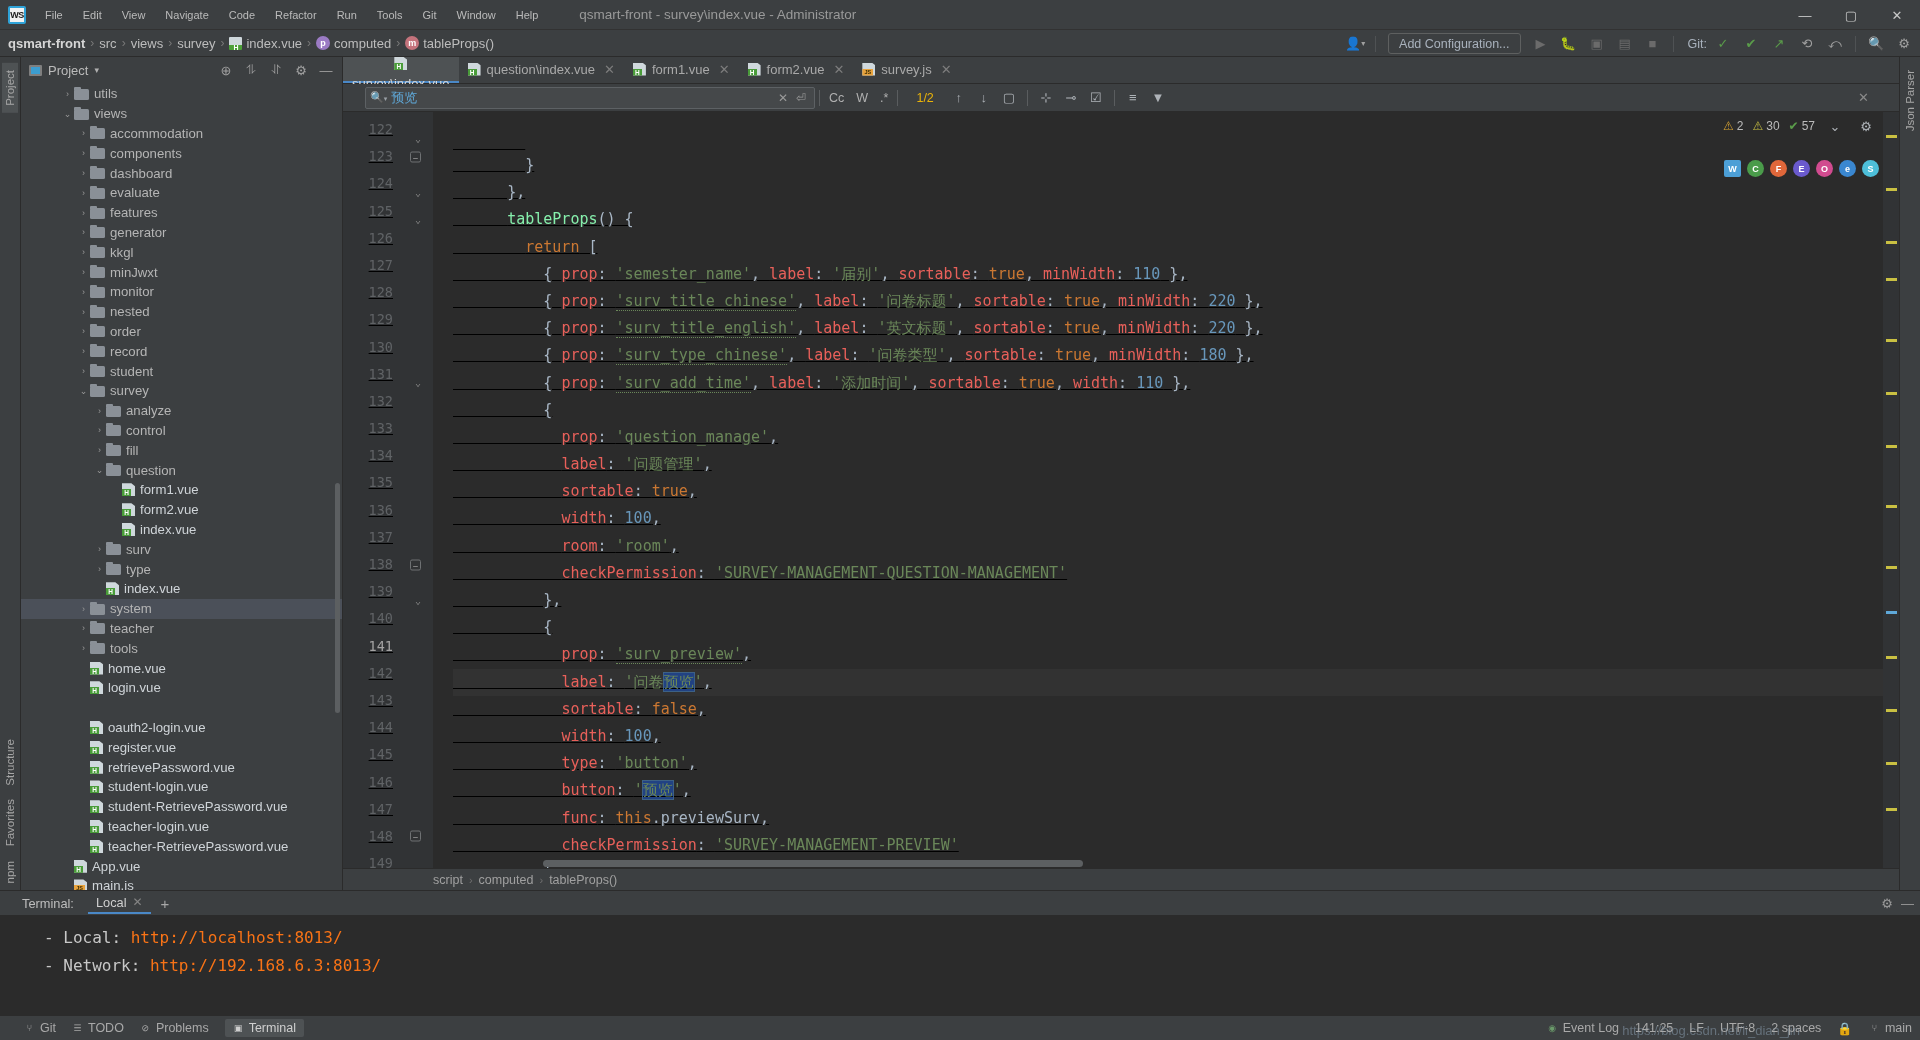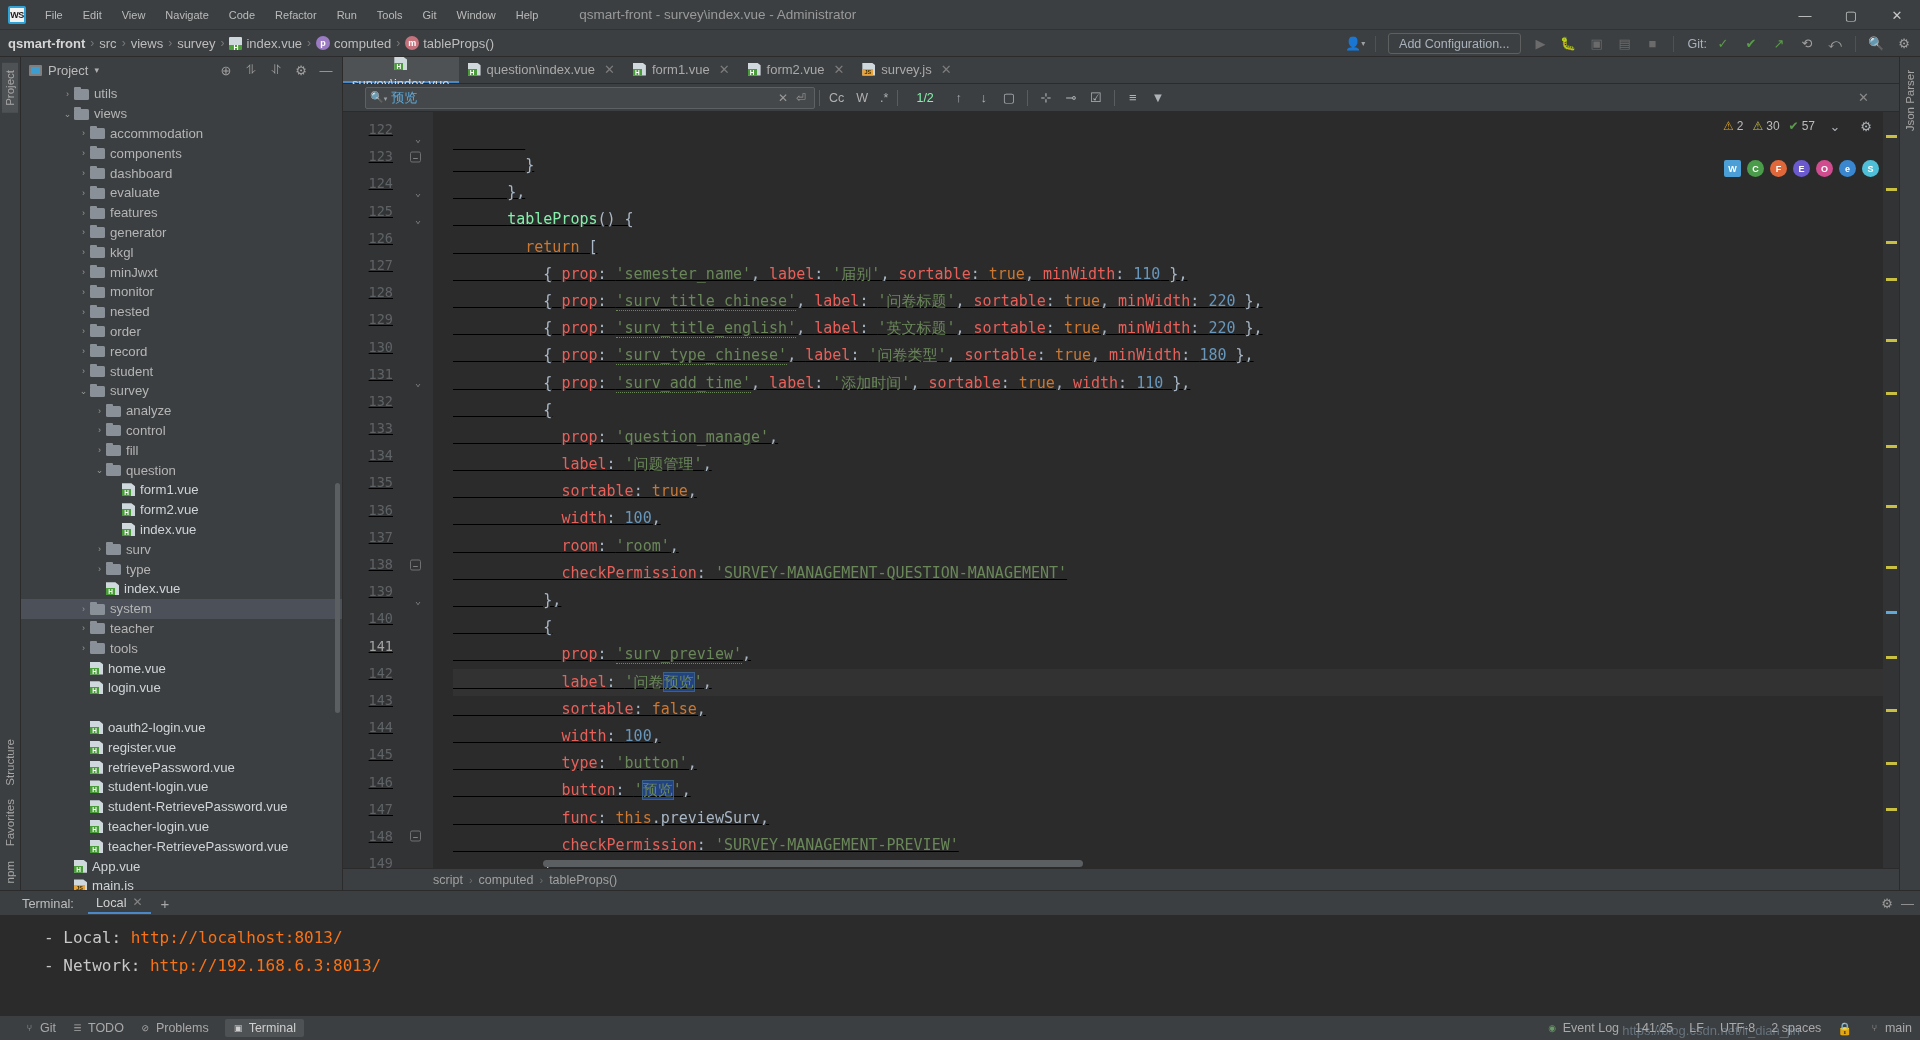--- a/index.html
+++ b/index.html
@@ -185,21 +185,21 @@
     margin-left: 22px; width: 450px; height: 22px; background: #45484a;
     border: 1px solid #5d6164; border-radius: 2px; display: flex; align-items: center;
     padding: 0 4px;
   }
   .find-magnifier { color: #9aa0a6; font-size: 11px; margin-right: 4px; }
   .find-text { flex: 1; font-size: 13px; color: #5fa8d8; }
   .find-btns { display: flex; align-items: center; gap: 2px; }
   .fmini { width: 18px; text-align: center; color: #9a9a9a; font-size: 12px; }
   .fdiv { width: 1px; height: 16px; background: #5a5d5f; margin: 0 4px; }
   .ftog { font-size: 12.5px; color: #b0b0b0; padding: 2px 5px; border-radius: 2px; }
-  .count { font-size: 12.5px; color: #86efac; margin: 0 14px; }
+  .count { font-size: 12.5px; color: #eab308; margin: 0 14px; }
   .fbar-right { display: flex; align-items: center; gap: 3px; }
   .fico { width: 22px; height: 20px; display: flex; align-items: center; justify-content: center; color: #aeb3b8; font-size: 13px; }
   .findbar .close-x { position: absolute; right: 30px; color: #8a8a8a; font-size: 13px; }
 
   
   .code-area {
     flex: 1 1 auto; display: flex; background: #2b2b2b; min-height: 0;
     position: relative; overflow: hidden; text-decoration: underline;
   }
   .gutter {

